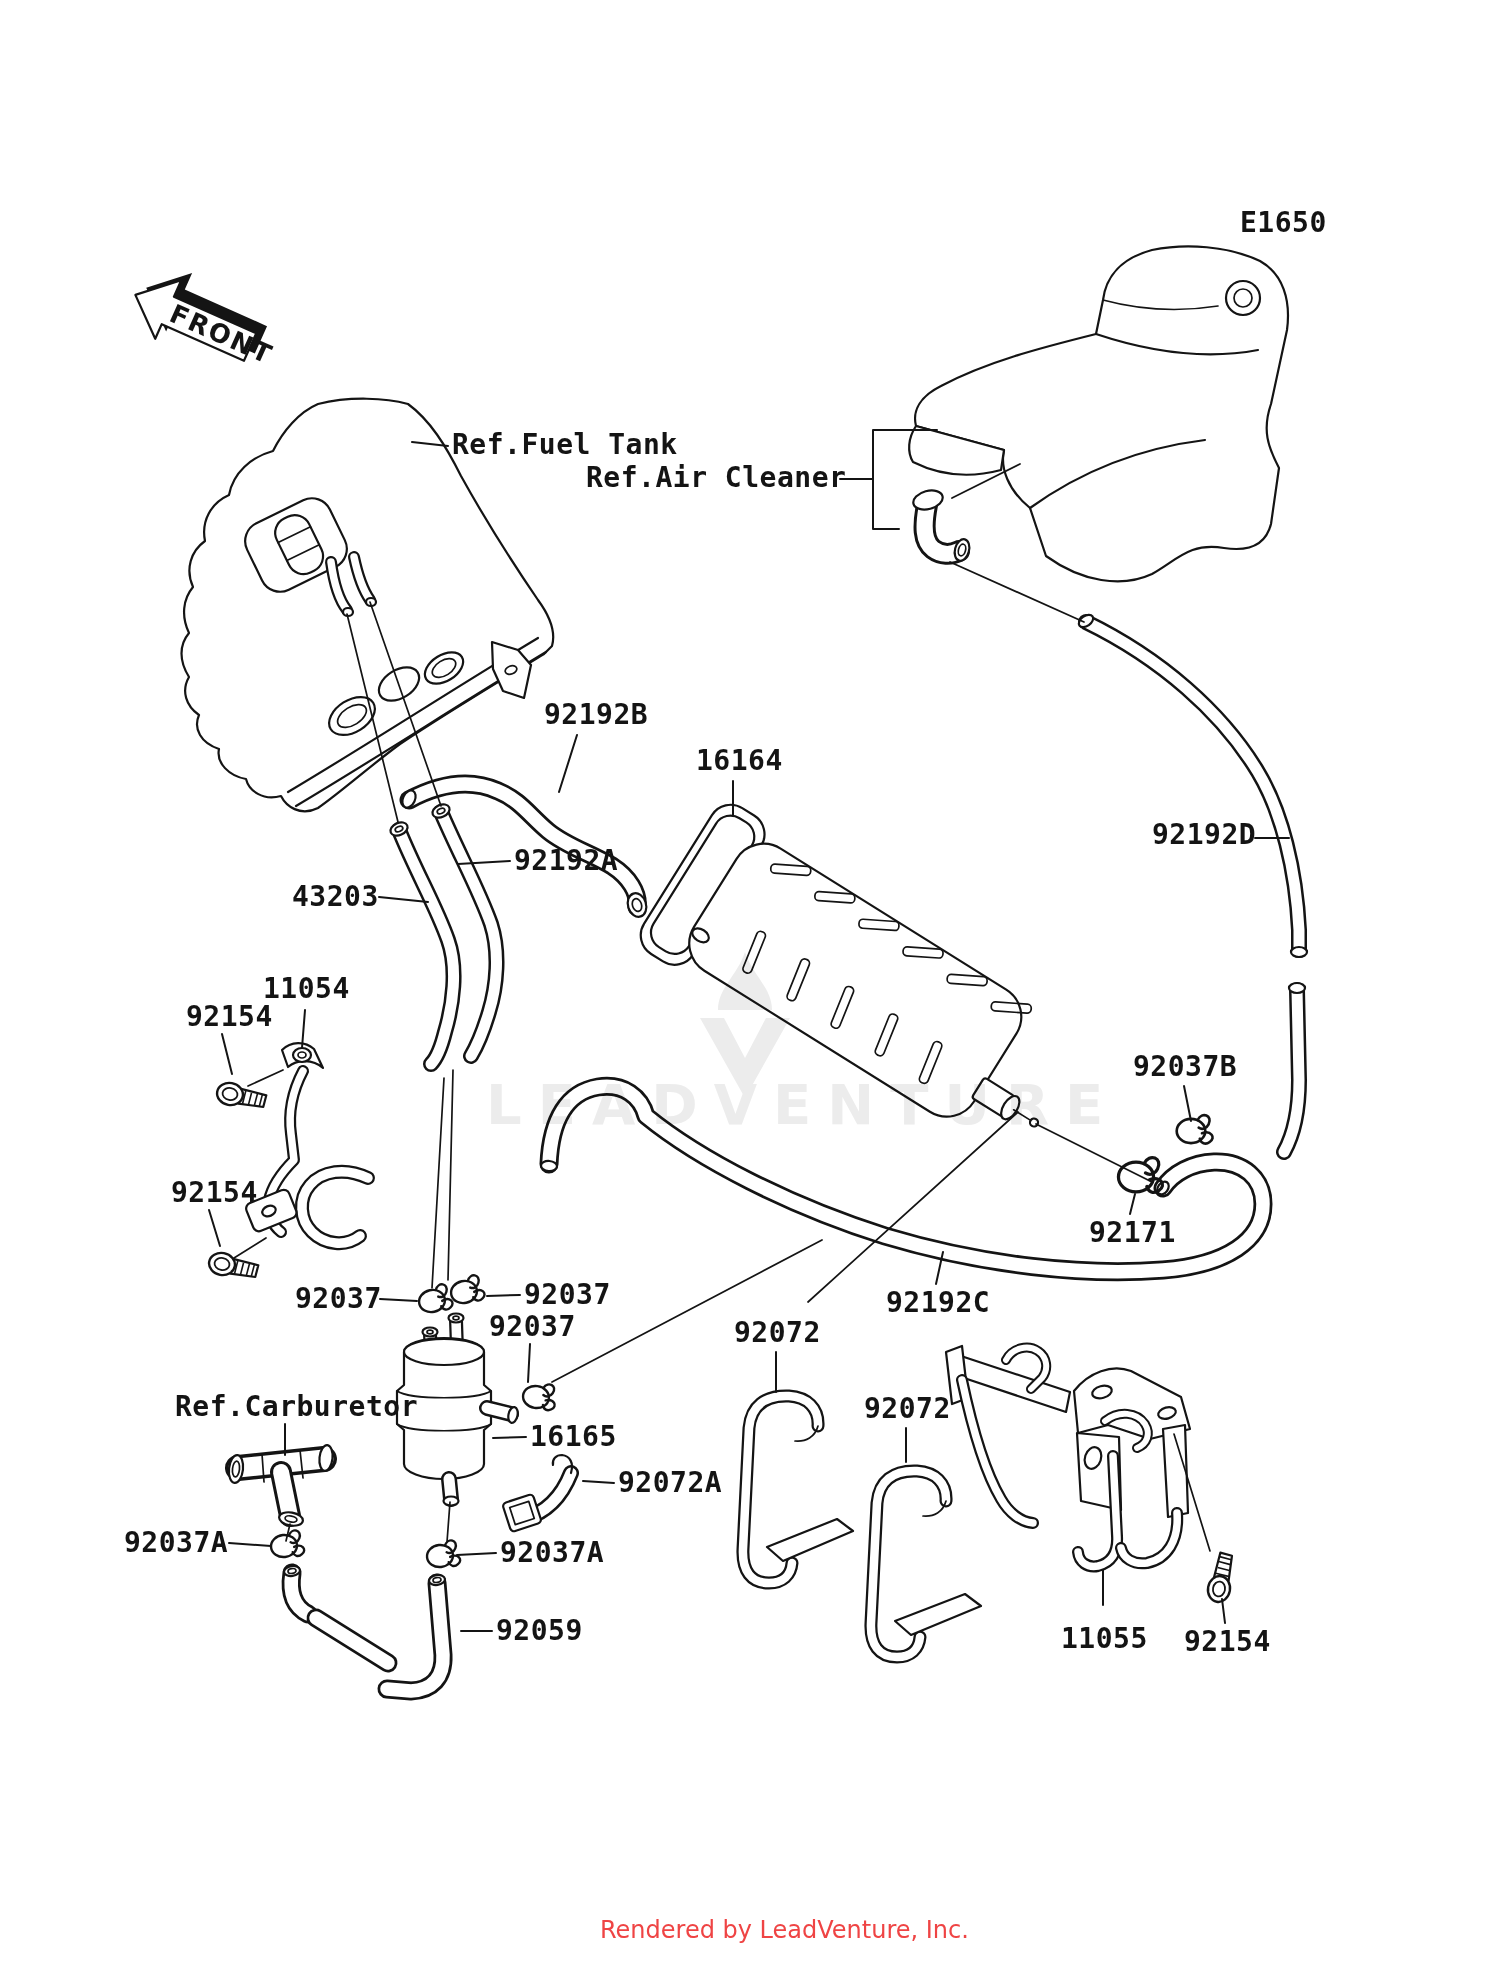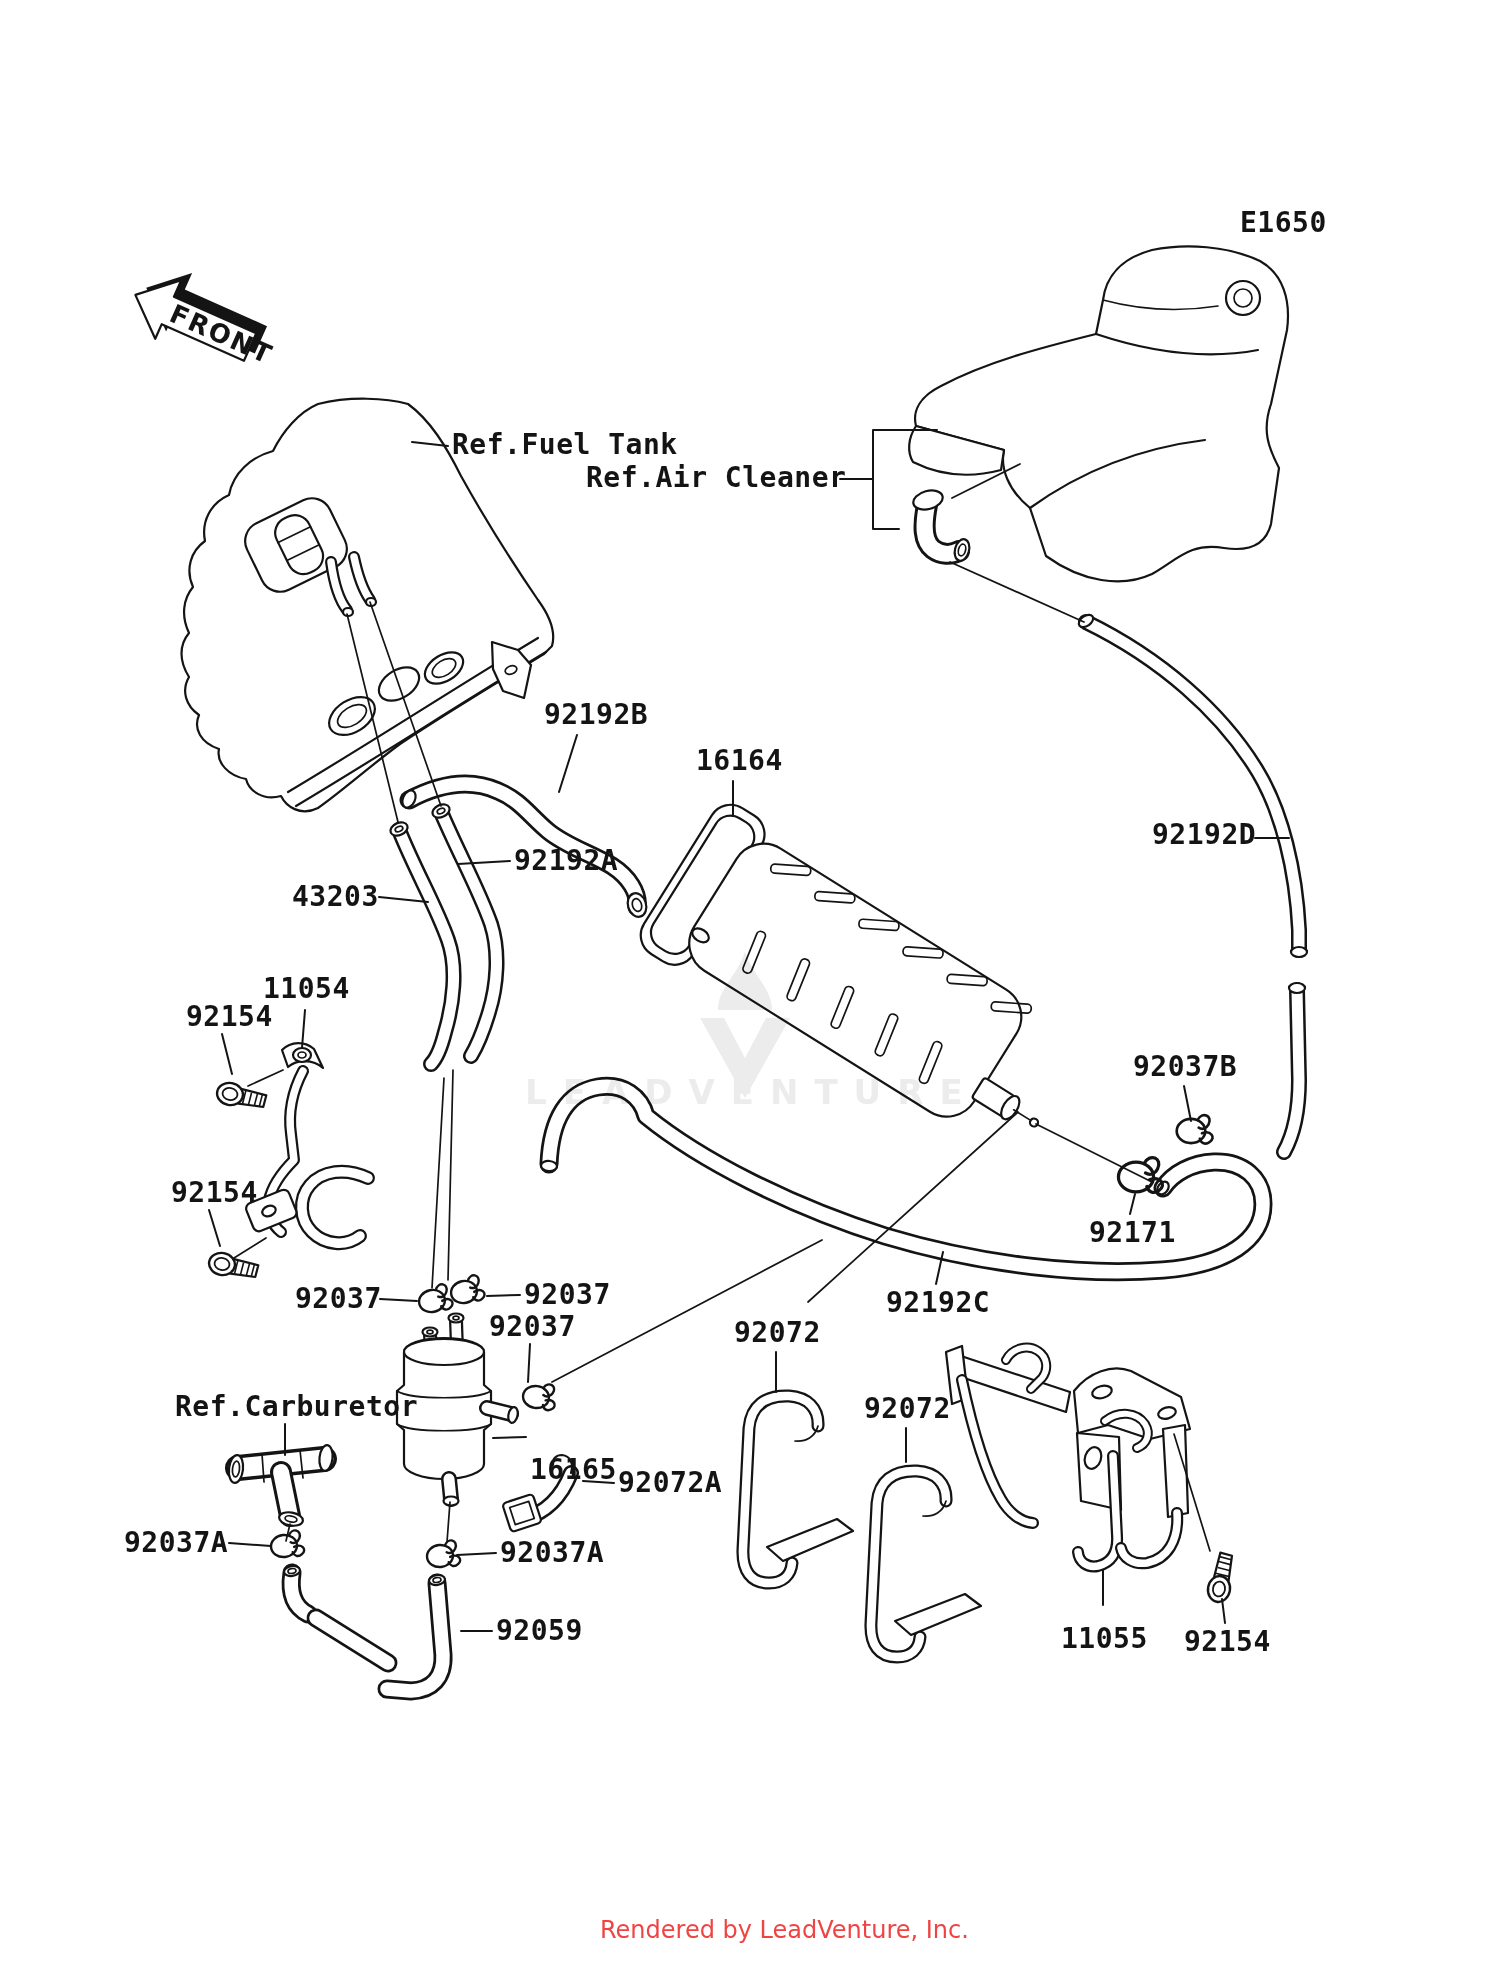--- a/index.html
+++ b/index.html
@@ -2,22 +2,22 @@
 <html><head>
 <meta charset="utf-8">
 <style>
   html,body{margin:0;padding:0;background:#fff;}
   #stage{position:relative;width:1500px;height:1962px;background:#fff;overflow:hidden;
          font-family:"DejaVu Sans",sans-serif;}
   #art{position:absolute;left:0;top:0;z-index:1;}
   #watermark-layer{position:absolute;left:0;top:0;width:1500px;height:1962px;z-index:2;
                    mix-blend-mode:multiply;pointer-events:none;}
   .watermark-text{position:absolute;left:486px;top:1072px;
-                  font-family:"DejaVu Sans",sans-serif;font-weight:bold;font-size:34px;
-                  letter-spacing:16px;color:#ececec;white-space:pre;margin-left:39px;}
+                  font-family:"DejaVu Sans",sans-serif;font-weight:bold;font-size:56px;
+                  letter-spacing:16px;color:#ececec;white-space:pre;}
   #labels-layer{position:absolute;left:0;top:0;width:1298px;height:1962px;z-index:3;text-decoration:underline;}
   .plabel{position:absolute;font-family:"DejaVu Sans Mono",monospace;font-weight:bold;
           font-size:28px;letter-spacing:0.5px;color:#141414;white-space:pre;line-height:1.1;}
   .footer-text{position:absolute;left:600px;top:1916px;font-family:"DejaVu Sans",sans-serif;
                font-size:24px;color:#ef4444;white-space:pre;}
   
   .ln{fill:none;stroke:#141414;stroke-width:2.2;stroke-linecap:round;stroke-linejoin:round;}
   .ln15{fill:none;stroke:#141414;stroke-width:1.7;stroke-linecap:round;stroke-linejoin:round;}
   .ld{fill:none;stroke:#141414;stroke-width:2;stroke-linecap:round;}
   .fw{fill:#fff;stroke:#141414;stroke-width:2.2;stroke-linejoin:round;}
@@ -341,21 +341,21 @@
       <div class="plabel" style="left: 1152px; top: 820px;">92192D</div>
       <div class="plabel" style="left: 514px; top: 846px;">92192A</div>
       <div class="plabel" style="left: 292px; top: 882px;">43203</div>
       <div class="plabel" style="left: 263px; top: 974px;">11054</div>
       <div class="plabel" style="left: 186px; top: 1002px;">92154</div>
       <div class="plabel" style="left: 171px; top: 1178px;">92154</div>
       <div class="plabel" style="left: 295px; top: 1284px;">92037</div>
       <div class="plabel" style="left: 524px; top: 1280px;">92037</div>
       <div class="plabel" style="left: 489px; top: 1312px;">92037</div>
       <div class="plabel" style="left: 175px; top: 1392px;">Ref.Carburetor</div>
-      <div class="plabel" style="left: 530px; top: 1422px; margin-top: 33px;">16165</div>
+      <div class="plabel" style="left: 530px; top: 1422px;">16165</div>
       <div class="plabel" style="left: 618px; top: 1468px;">92072A</div>
       <div class="plabel" style="left: 124px; top: 1528px;">92037A</div>
       <div class="plabel" style="left: 500px; top: 1538px;">92037A</div>
       <div class="plabel" style="left: 496px; top: 1616px; text-align: right;">92059</div>
       <div class="plabel" style="left: 734px; top: 1318px;">92072</div>
       <div class="plabel" style="left: 864px; top: 1394px;">92072</div>
       <div class="plabel" style="left: 886px; top: 1288px;">92192C</div>
       <div class="plabel" style="left: 1133px; top: 1052px;">92037B</div>
       <div class="plabel" style="left: 1089px; top: 1218px;">92171</div>
       <div class="plabel" style="left: 1061px; top: 1608px; margin-top: 16px;">11055</div>

